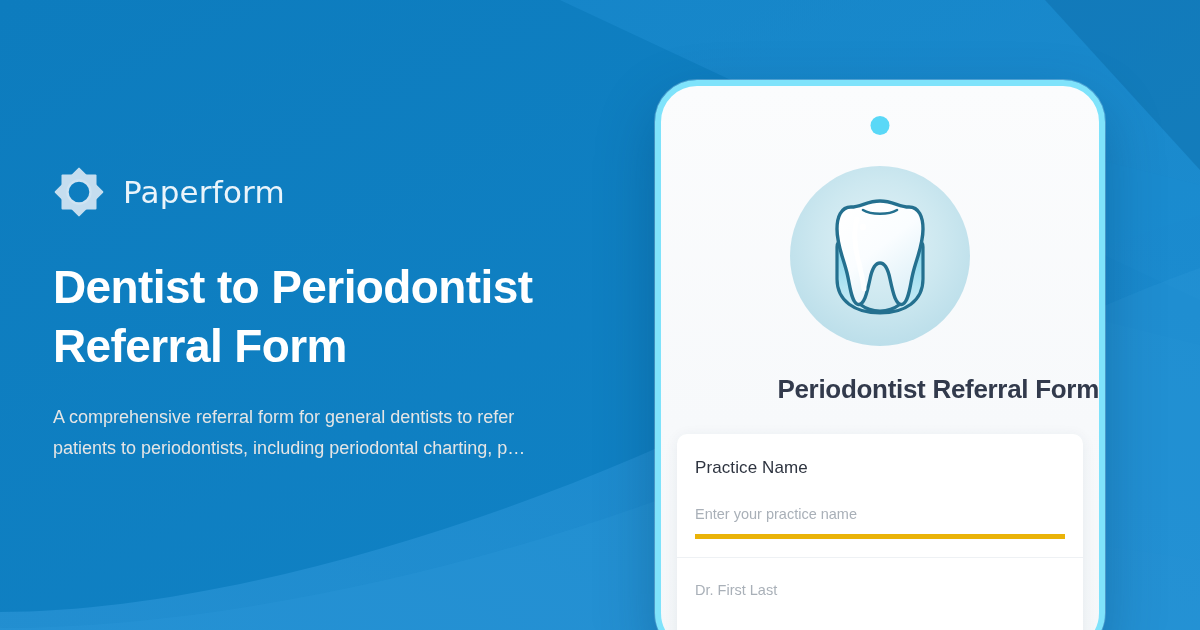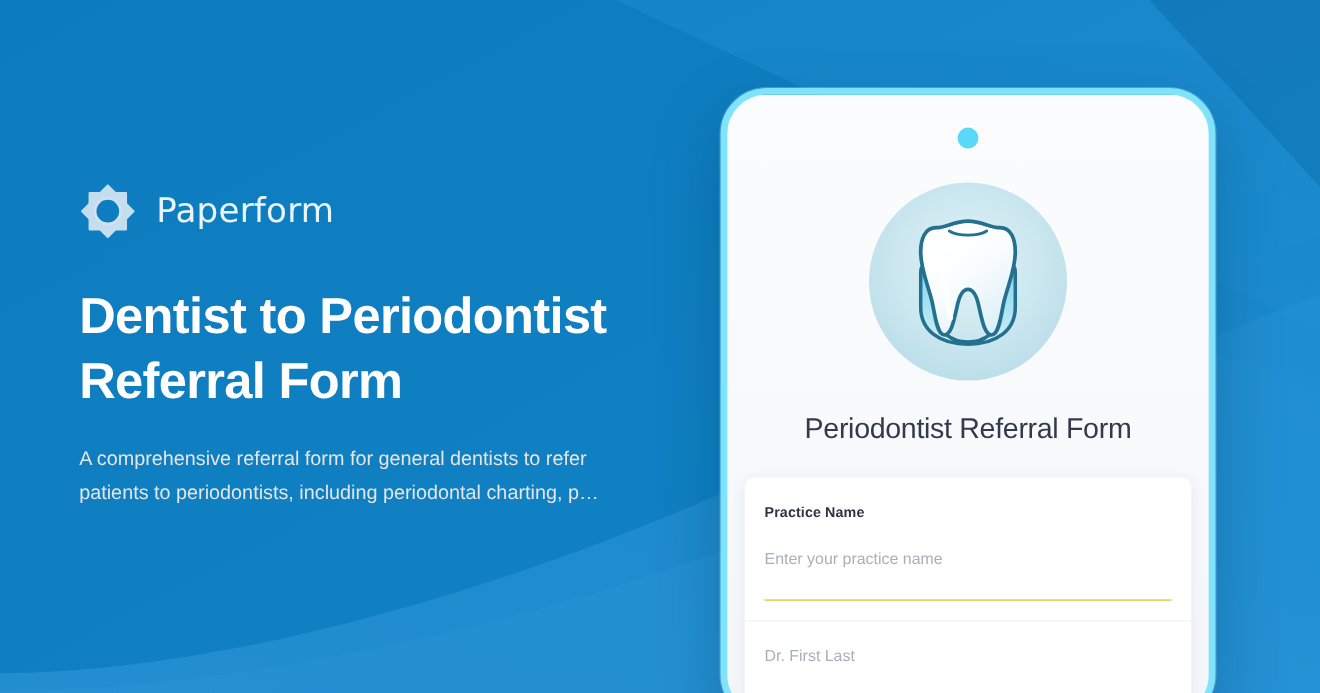--- a/index.html
+++ b/index.html
@@ -10,21 +10,21 @@
     position:relative;
   }
 
   
   #bg { position:absolute; inset:0; overflow:hidden; }
   #bg svg { position:absolute; inset:0; width:1200px; height:630px; display:block; }
 
   
   .left-panel {
     position:absolute;
-    left:72px; top:0; width:600px; height:630px;
+    left:53px; top:0; width:600px; height:630px;
     display:flex; flex-direction:column; justify-content:center;
     z-index:5;
   }
 
   .brand { display:flex; align-items:center; gap:18px; margin-bottom:40px; }
   .brand-mark { width:52px; height:52px; flex:none; display:block; }
   .brand-name {
     font-size:31px; font-weight:400; color:#e9f4fb;
     letter-spacing:.2px; line-height:1;
     font-family:"DejaVu Sans", sans-serif;
@@ -61,44 +61,44 @@
   }
 
   .hero-icon-wrap {
     position:absolute; top:75px; left:50%; transform:translateX(-50%);
     width:190px; height:190px;
   }
   .hero-icon-wrap svg { width:190px; height:190px; display:block; }
 
   .form-title {
     position:absolute; top:288px; left:0; width:100%;
-    text-align:center;
-    font-size:26px; font-weight:400; color:#323a4c;
+    text-align:right;
+    font-size:26px; font-weight:700; color:#323a4c;
     letter-spacing:-0.3px;
   }
 
   .form-card {
     position:absolute; top:348px; left:16px; right:16px; bottom:-20px;
     background:#ffffff;
     border-radius:10px 10px 0 0;
     box-shadow:0 2px 14px rgba(20,50,80,.07);
     overflow:hidden;
   }
 
   .field { padding:24px 18px 18px 18px; position:relative; }
   .field + .field { border-top:1px solid #eef1f4; }
 
   .field-label {
-    font-size:13px; color:#2e3440; font-weight:700;
+    font-size:17px; color:#2e3440; font-weight:400;
     letter-spacing:.1px; margin-bottom:28px;
   }
   .field-input {
     font-size:14.5px; color:#a9b0b8; font-weight:400;
-    padding-bottom:28px;
-    border-bottom:1px solid #eab308;
+    padding-bottom:12px;
+    border-bottom:5px solid #eab308;
   }
   .field.no-rule .field-input { border-bottom:none; padding-bottom:0; }
 </style>
 </head>
 <body>
 
 <div id="bg">
   <svg viewBox="0 0 1200 630" preserveAspectRatio="none">
     <defs>
       <linearGradient id="gBase" x1="0" y1="0" x2="1" y2="1">

